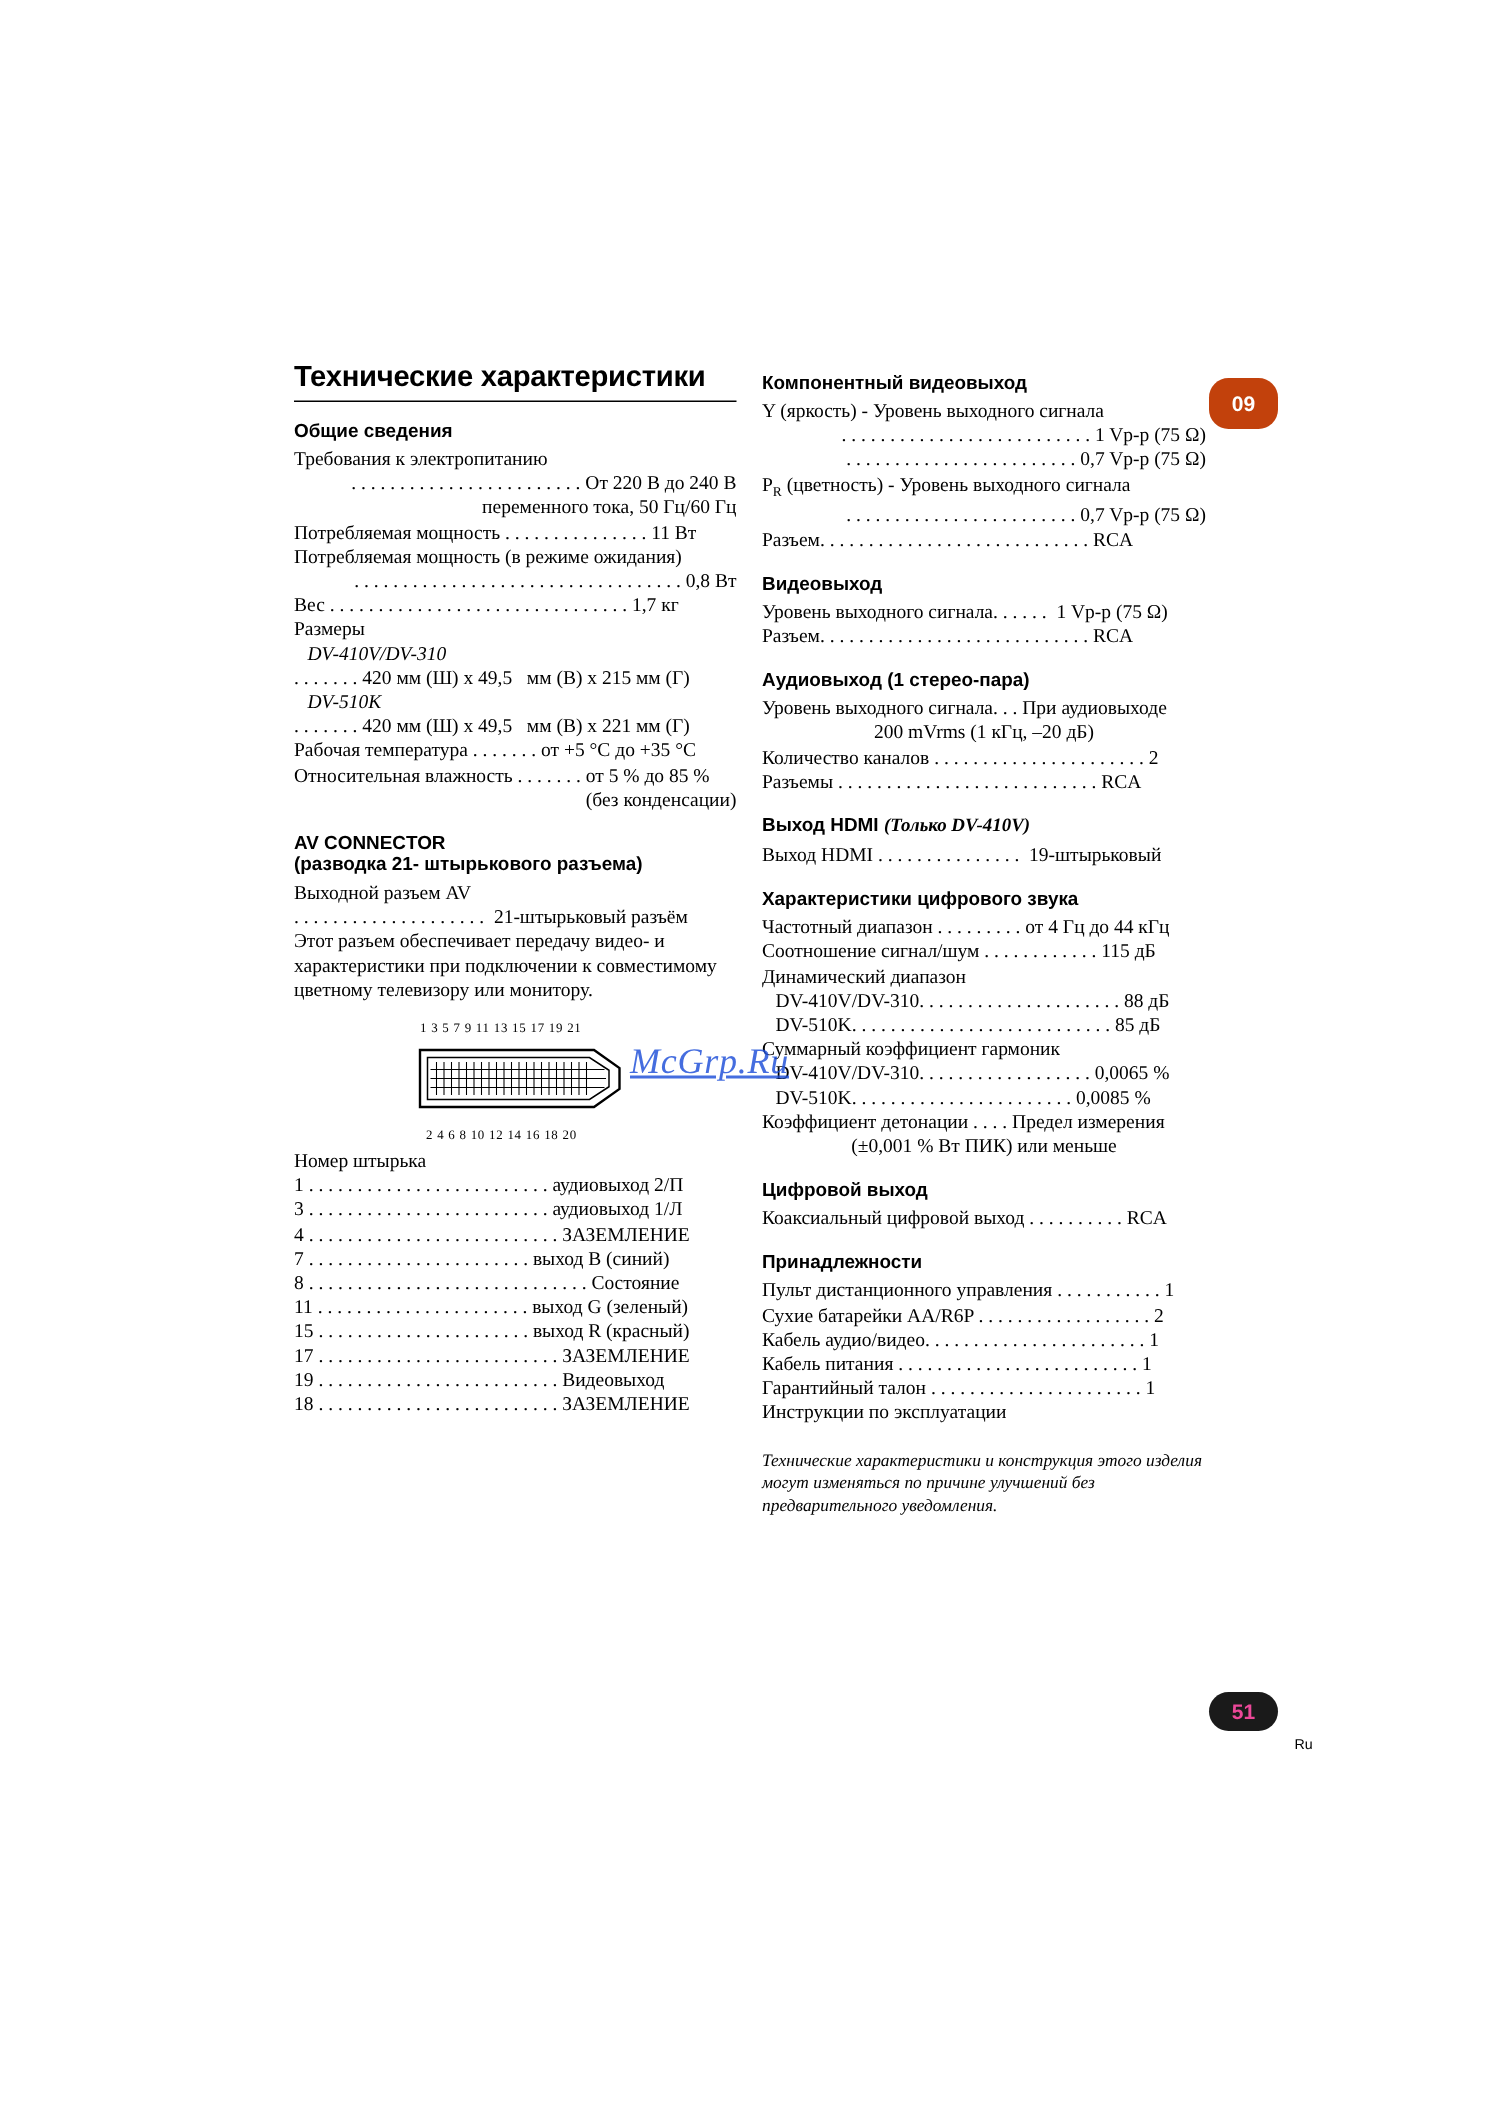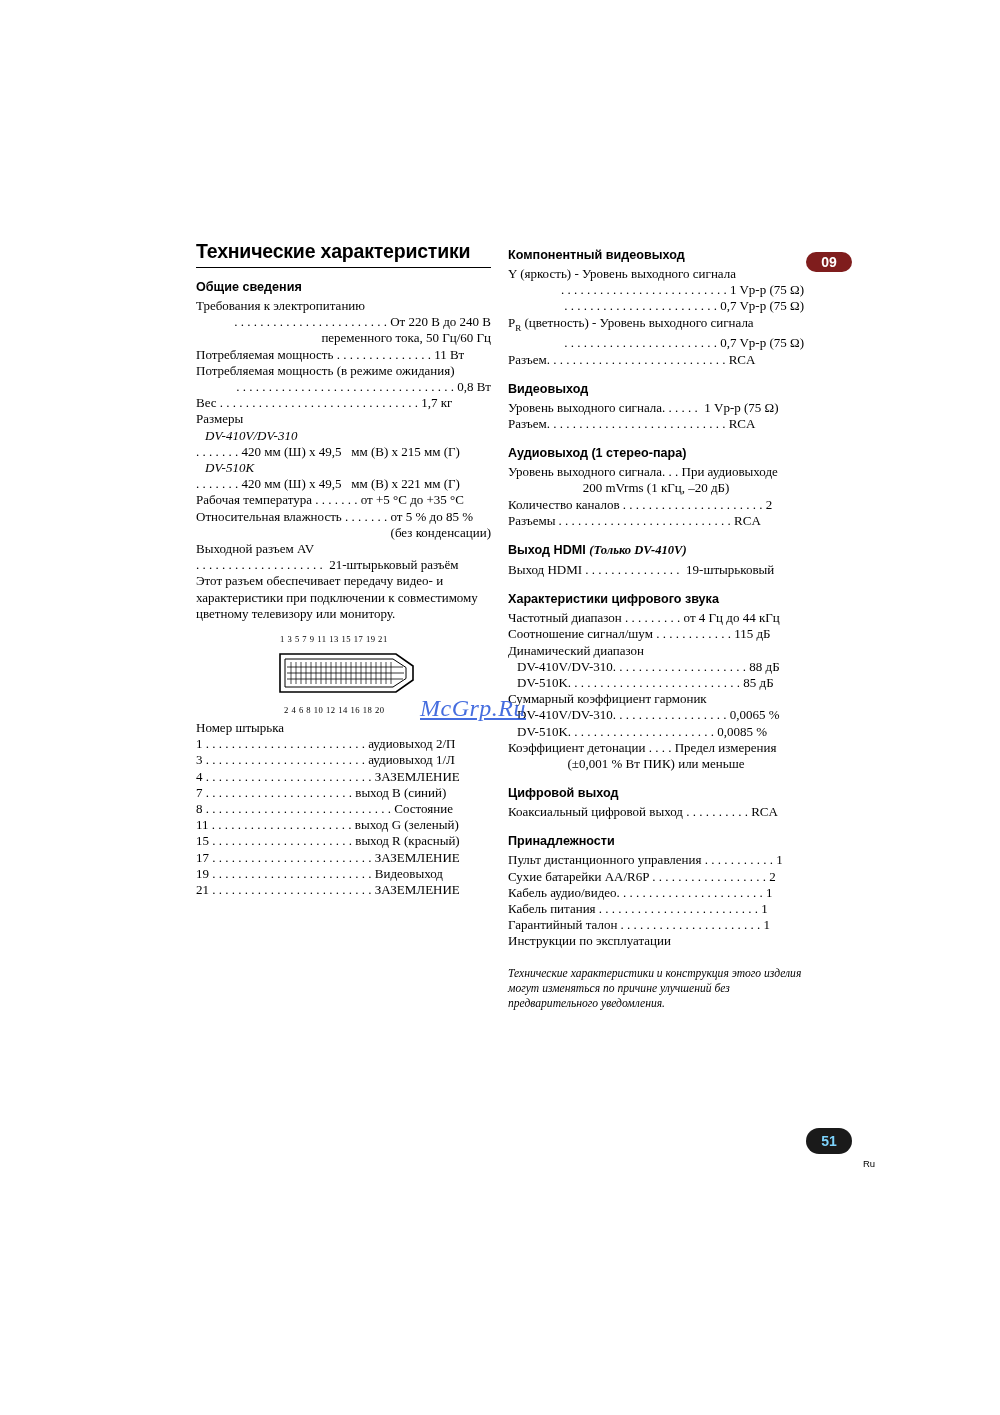--- a/index.html
+++ b/index.html
@@ -81,40 +81,40 @@
     font-size: 11.6px;
     line-height: 15px;
     margin-top: 16px;
   }
   
   .chapter-badge {
     position: absolute;
     left: 806px;
     top: 252px;
     width: 46px;
-    height: 20px;
-    background: #7f1d1d;
+    height: 34px;
+    background: #c2410c;
     border-radius: 13px;
     color: #fff;
     font-family: "Liberation Sans", sans-serif;
     font-size: 14px;
     font-weight: bold;
     display: flex;
     align-items: center;
     justify-content: center;
   }
   .page-badge {
     position: absolute;
     left: 806px;
     top: 1128px;
     width: 46px;
     height: 26px;
     background: #1a1a1a;
     border-radius: 13px;
-    color: #7dd3fc;
+    color: #ec4899;
     font-family: "Liberation Sans", sans-serif;
     font-size: 14px;
     font-weight: bold;
     display: flex;
     align-items: center;
     justify-content: center;
   }
   .page-lang {
     position: absolute;
     left: 815px;
@@ -193,20 +193,24 @@
       <p class="line">Вес . . . . . . . . . . . . . . . . . . . . . . . . . . . . . . . 1,7 кг</p>
       <p class="line">Размеры</p>
       <p class="line ital indent">DV-410V/DV-310</p>
       <p class="line">. . . . . . . 420 мм (Ш) x 49,5   мм (В) x 215 мм (Г)</p>
       <p class="line ital indent">DV-510K</p>
       <p class="line">. . . . . . . 420 мм (Ш) x 49,5   мм (В) x 221 мм (Г)</p>
       <p class="line">Рабочая температура . . . . . . . от +5 °С до +35 °С</p>
       <p class="line">Относительная влажность . . . . . . . от 5 % до 85 %</p>
       <p class="line right">(без конденсации)</p>
 
+      <h2 class="sec">
+        <span>AV CONNECTOR</span><br>
+        <span>(разводка 21- штырькового разъема)</span>
+      </h2>
       <p class="line">Выходной разъем AV</p>
       <p class="line">. . . . . . . . . . . . . . . . . . . .  21-штырьковый разъём</p>
       <p class="line">Этот разъем обеспечивает передачу видео- и</p>
       <p class="line">характеристики при подключении к совместимому</p>
       <p class="line">цветному телевизору или монитору.</p>
 
       <div class="connector">
         <div class="pin-row top">1   3   5   7   9  11 13 15 17 19 21</div>
         <div class="conn-body">
           <svg class="conn-outline" viewBox="0 0 137 50">
@@ -248,21 +252,21 @@
       <p class="line">Номер штырька</p>
       <p class="line">1 . . . . . . . . . . . . . . . . . . . . . . . . . аудиовыход 2/П</p>
       <p class="line">3 . . . . . . . . . . . . . . . . . . . . . . . . . аудиовыход 1/Л</p>
       <p class="line">4 . . . . . . . . . . . . . . . . . . . . . . . . . . ЗАЗЕМЛЕНИЕ</p>
       <p class="line">7 . . . . . . . . . . . . . . . . . . . . . . . выход В (синий)</p>
       <p class="line">8 . . . . . . . . . . . . . . . . . . . . . . . . . . . . . Состояние</p>
       <p class="line">11 . . . . . . . . . . . . . . . . . . . . . . выход G (зеленый)</p>
       <p class="line">15 . . . . . . . . . . . . . . . . . . . . . . выход R (красный)</p>
       <p class="line">17 . . . . . . . . . . . . . . . . . . . . . . . . . ЗАЗЕМЛЕНИЕ</p>
       <p class="line">19 . . . . . . . . . . . . . . . . . . . . . . . . . Видеовыход</p>
-      <p class="line">21 . . . . . . . . . . . . . . . . . . . . . . . . . ЗАЗЕМЛЕНИЕ</p>
+      <p class="line">18 . . . . . . . . . . . . . . . . . . . . . . . . . ЗАЗЕМЛЕНИЕ</p>
     </div>
 
     <div class="col-right">
 
       <h2 class="sec first">Компонентный видеовыход</h2>
       <p class="line">Y (яркость) - Уровень выходного сигнала</p>
       <p class="line right">. . . . . . . . . . . . . . . . . . . . . . . . . . 1 Vp-p (75 Ω)</p>
       <p class="line right">. . . . . . . . . . . . . . . . . . . . . . . . 0,7 Vp-p (75 Ω)</p>
       <p class="line"><span>P</span><span class="sub">R</span><span> (цветность) - Уровень выходного сигнала</span></p>
       <p class="line right">. . . . . . . . . . . . . . . . . . . . . . . . 0,7 Vp-p (75 Ω)</p>

